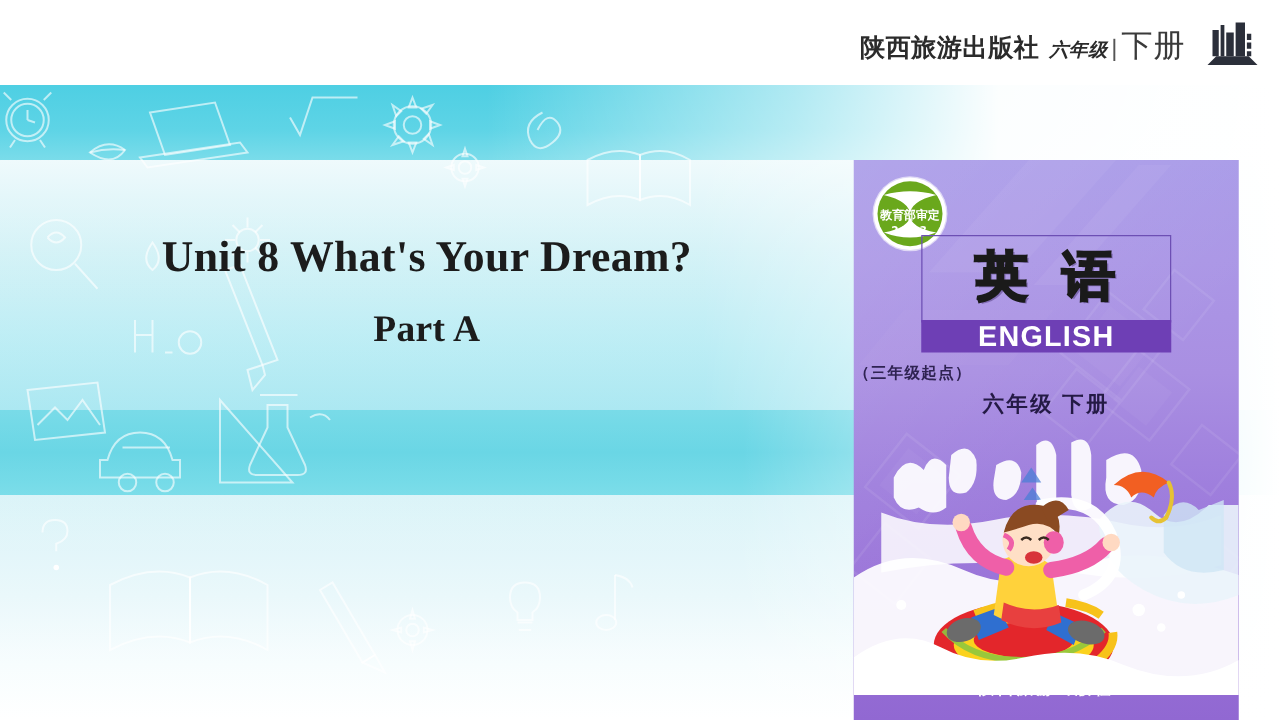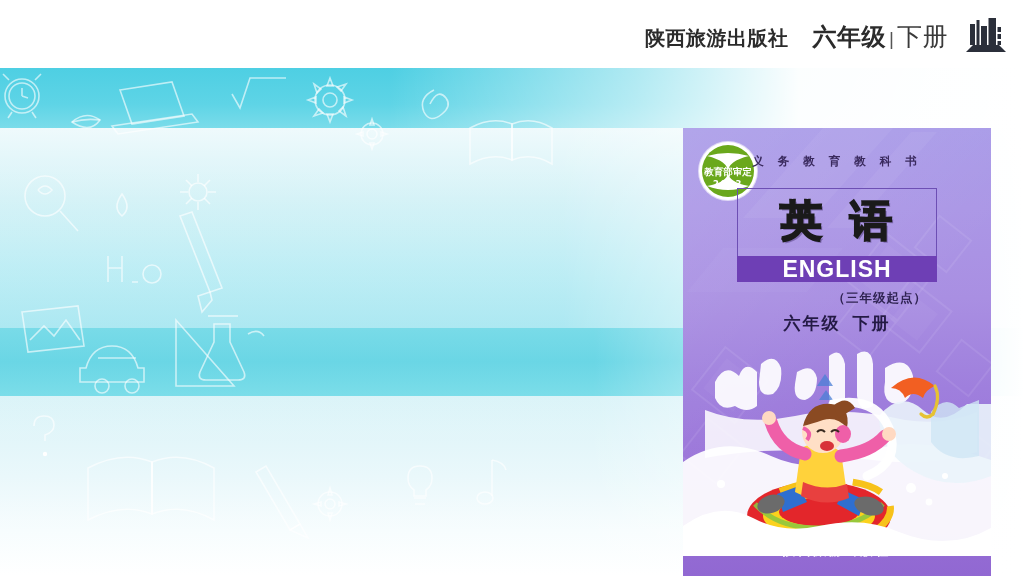--- a/index.html
+++ b/index.html
@@ -15,21 +15,21 @@
   .header {
     position:absolute; top:0; left:0; width:1024px; height:68px;
     background:#ffffff; z-index:40;
   }
   .header-inner {
     position:absolute; right:16px; top:16px;
     display:flex; align-items:center; gap:16px;
   }
   .pub-line { display:flex; align-items:baseline; color:#2b2b2b; white-space:nowrap; }
   .pub-name { font-size:20px; font-weight:bold; letter-spacing:0.5px; }
-  .pub-grade { font-size:24px; font-weight:bold; margin-left:24px; letter-spacing:0.5px; }
+  .pub-grade { font-size:15px; font-weight:bold; margin-left:8px; letter-spacing:0.5px;font-style:italic; }
   .pub-sep { font-size:19px; margin:0 3px; color:#555; font-weight:normal; }
   .pub-vol { font-size:25px; font-weight:normal; color:#3a3a3a; letter-spacing:0.5px; }
   .books-icon { width:44px; height:40px; display:block; }
 
   
   .band-top {
     position:absolute; left:0; top:68px; width:1024px; height:60px;
     background:
       linear-gradient(to right, rgba(255,255,255,0) 0%, rgba(255,255,255,0) 38%, rgba(255,255,255,0.55) 62%, rgba(255,255,255,0.98) 78%, #ffffff 100%),
       linear-gradient(to bottom, #4ecfe3 0%, #5ed4e6 60%, #7adcea 100%);
@@ -117,27 +117,27 @@
     position:absolute; left:54px; top:128px; width:200px; height:26px;
     background:#6e3fb5;
   }
   .book-eng {
     position:absolute; left:54px; top:126px; width:200px; height:30px;
     display:flex; align-items:center; justify-content:center;
     font-family:"Liberation Sans", sans-serif;
     font-size:23px; font-weight:bold; color:#ffffff; letter-spacing:1px;
   }
   .book-start {
-    position:absolute; left:0; top:162px; width:244px; text-align:right;
+    position:absolute; left:0; top:162px; width:244px; text-align:left;
     font-family:Liberation Mono, monospace;
     font-size:12.5px; font-weight:bold; color:#2f2352; letter-spacing:1px;
   }
   .book-grade {
     position:absolute; left:0; top:184px; width:308px; text-align:center;
-    font-family:Liberation Mono, monospace;
+    font-family:Liberation Sans, sans-serif;
     font-size:17px; font-weight:bold; color:#241a45; letter-spacing:2px;
   }
   .book-hello { position:absolute; left:18px; top:210px; width:280px; height:160px; }
   .book-art { position:absolute; left:0px; top:248px; width:308px; height:180px; }
   .book-pub {
     position:absolute; left:0; bottom:16px; width:308px; text-align:center;
     font-family:"DejaVu Sans", sans-serif;
     font-size:12.5px; font-weight:bold; color:#ffffff; letter-spacing:3px;
   }
 </style>
@@ -248,20 +248,24 @@
           <rect x="24.5" y="2" width="7.5" height="27"></rect>
           <rect x="33.5" y="11" width="3.5" height="5"></rect>
           <rect x="33.5" y="18" width="3.5" height="5"></rect>
           <rect x="33.5" y="25" width="3.5" height="4"></rect>
           <path d="M2 36 L9 29 L35 29 L42 36 Z"></path>
         </g>
       </svg>
     </div>
   </div>
 
+  <div class="title-block">
+    <div class="title-main">Unit 8 What's Your Dream?</div>
+    <div class="title-sub">Part A</div>
+  </div>
 
   <div class="book">
 
     <svg class="book-tex" viewBox="0 0 308 448" preserveAspectRatio="none">
       <g fill="#ffffff" fill-opacity="0.10">
         <path d="M140 0 l70 0 l-80 90 l-70 0 Z"></path>
         <path d="M228 4 l26 0 l-84 96 l-26 0 Z"></path>
         <path d="M40 120 l120 0 l-36 44 l-120 0 Z" fill-opacity="0.06"></path>
       </g>
       <g fill="none" stroke="#ffffff" stroke-opacity="0.16" stroke-width="2">
@@ -285,21 +289,20 @@
       <svg viewBox="0 0 58 58">
         <circle cx="29" cy="29" r="28" fill="#ffffff"></circle>
         <circle cx="29" cy="29" r="26" fill="#6aa81c"></circle>
         <path d="M8 14 q21 -6 42 0 q-21 5 -21 16 q0 -11 -21 -16 Z" fill="#ffffff"></path>
         <path d="M8 44 q21 8 42 0 q-21 -4 -21 -14 q0 10 -21 14 Z" fill="#ffffff"></path>
         <text x="29" y="33" text-anchor="middle" font-family="DejaVu Sans, sans-serif" font-size="9.5" font-weight="bold" fill="#ffffff">教育部审定</text>
         <text x="29" y="45" text-anchor="middle" font-family="DejaVu Sans, sans-serif" font-size="8.5" font-weight="bold" fill="#ffffff" letter-spacing="1.6">2013</text>
       </svg>
     </div>
 
-    <div class="book-head">义 务 教 育 教 科 书</div>
 
     <div class="book-title-box"></div>
     <div class="book-title-cn">
       <span>英</span>
       <span>语</span>
     </div>
 
     <div class="book-eng-bar"></div>
     <div class="book-eng">ENGLISH</div>
 

